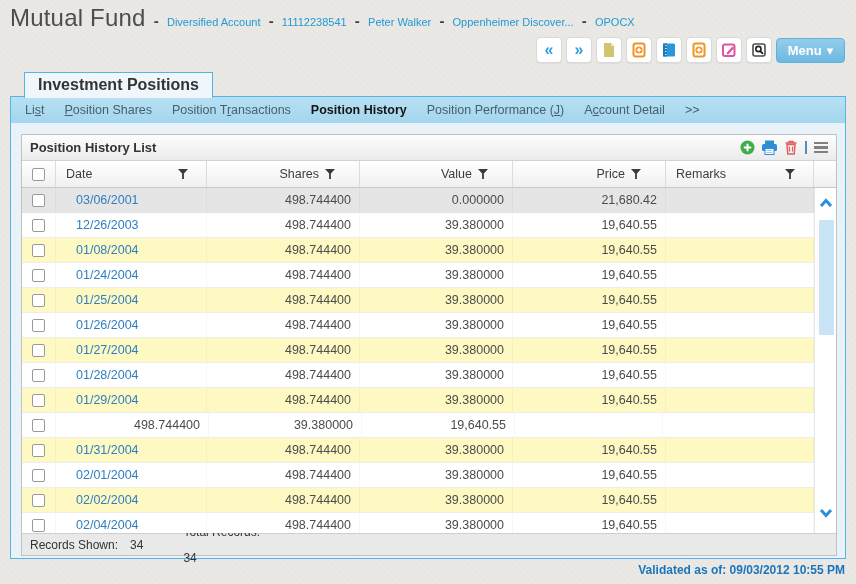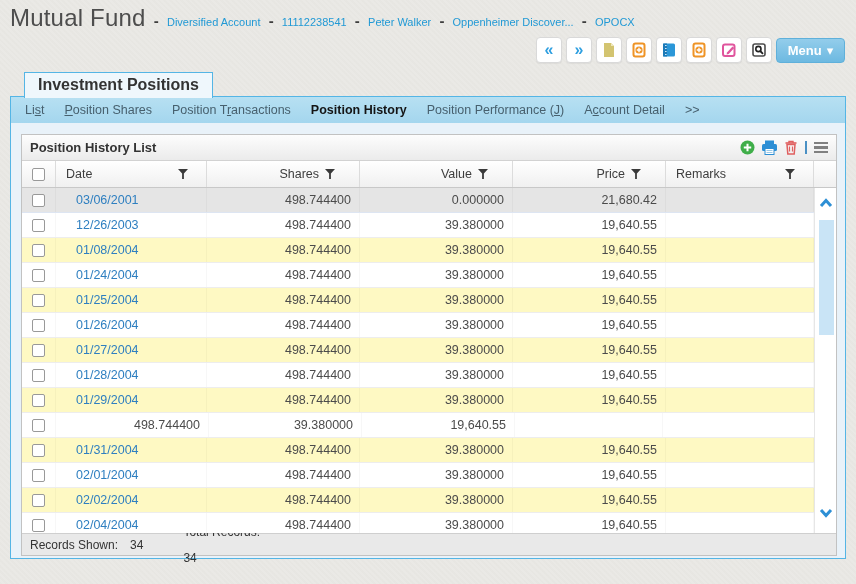--- a/index.html
+++ b/index.html
@@ -412,13 +412,16 @@
           <span class="grp">
             <span>Total Records:</span>
             <span>34</span>
           </span>
         </div>
 
       </div>
     </div>
   </div>
 
+  <div class="validated">
+    <span>Validated as of:</span> <span>09/03/2012 10:55 PM</span>
+  </div>
 </div>
 
 </body></html>

